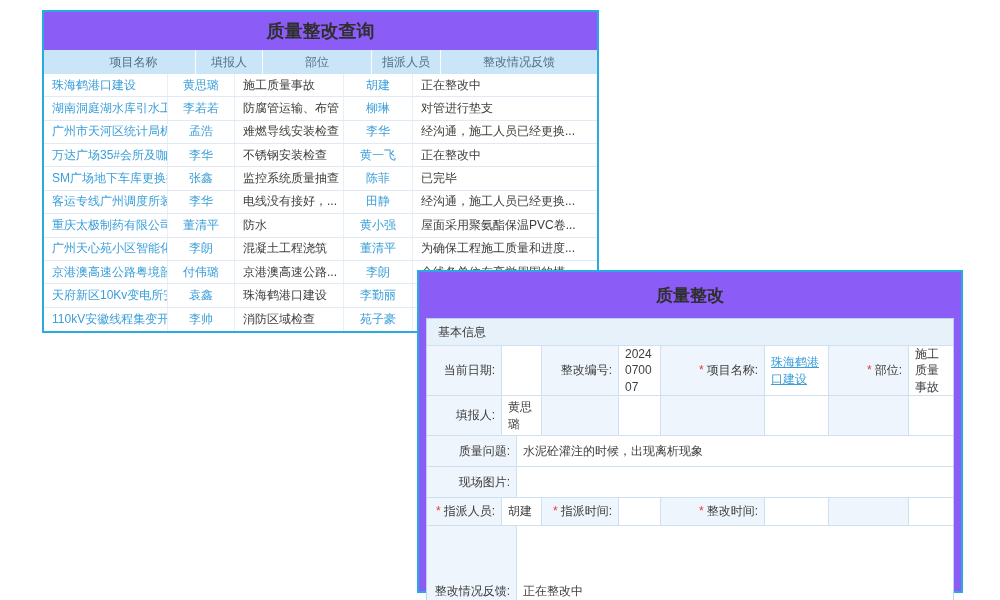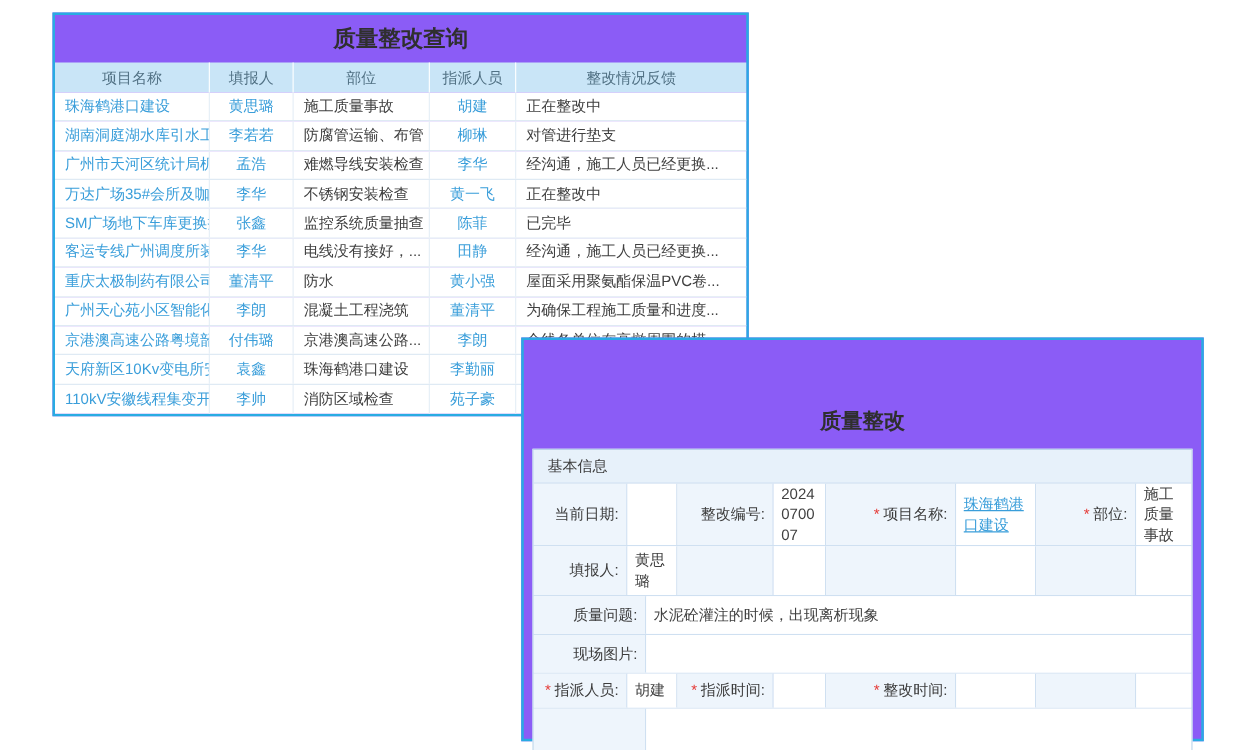--- a/index.html
+++ b/index.html
@@ -21,39 +21,39 @@
   html,body{width:1000px;height:600px;background:#fff;overflow:hidden;
     font-family:"Liberation Sans","DejaVu Sans",sans-serif;color:var(--text);}
   .stage{position:relative;width:1000px;height:600px;background:#fff;}
 
   
   .panel{position:absolute;background:#8b5cf6;border:2px solid var(--panel-border);}
   .panel1{left:42px;top:10px;width:557px;height:323px;}
   .p1-title{height:38px;line-height:38px;text-align:center;font-size:18px;
     font-weight:bold;color:var(--title-text);}
   .qhead{display:grid;grid-template-columns:124px 67px 109px 69px 1fr;
-    height:24px;background:var(--table-header-bg);}
+    height:24px;background:var(--table-header-bg);padding-left:28px;}
   .qh-cell{display:flex;align-items:center;justify-content:center;
     font-size:12px;color:var(--table-header-text);
     border-right:1px solid rgba(255,255,255,.9);overflow:hidden;white-space:nowrap;}
   .qh-cell:last-child{border-right:none;}
   .qrow{display:grid;grid-template-columns:124px 67px 109px 69px 1fr;
     height:23.36px;border-bottom:1px solid var(--row-border);background:#fff;}
   .qrow:last-child{border-bottom:none;}
   .q-cell{display:flex;align-items:center;font-size:12px;overflow:hidden;
     white-space:nowrap;border-right:1px solid var(--col-border);color:var(--text);}
   .q-cell:last-child{border-right:none;}
   .q-cell.c1,.q-cell.c3,.q-cell.c5{padding-left:8px;}
   .q-cell.c2,.q-cell.c4{justify-content:center;}
   .q-cell.link{color:var(--link);cursor:pointer;}
 
   
   .panel2{left:417px;top:270px;width:546px;height:323px;z-index:2;}
   .p2-title{height:46px;display:flex;align-items:center;justify-content:center;
-    font-size:17px;font-weight:bold;color:var(--title-text);margin-top:41px;}
+    font-size:17px;font-weight:bold;color:var(--title-text);}
   .formbox{margin:0 7px;border:1px solid var(--form-border);height:340px;
     display:flex;flex-direction:column;background:#fff;}
   .frow{display:grid;border-bottom:1px solid var(--form-cell-border);}
   .frow:last-child{border-bottom:none;}
   .frow.section{height:27px;grid-template-columns:1fr;background:var(--form-section-bg);}
   .frow.section .sec-label{display:flex;align-items:center;padding-left:11px;
     font-size:12px;color:#3c3c3c;}
   .frow.gridrow{grid-template-columns:75px 40px 77px 42px 104px 64px 80px 1fr;}
   .frow.fullrow{grid-template-columns:90px 1fr;}
   .r1{height:50px;} .r2{height:40px;} .r3,.r4,.r5{height:31px;}

